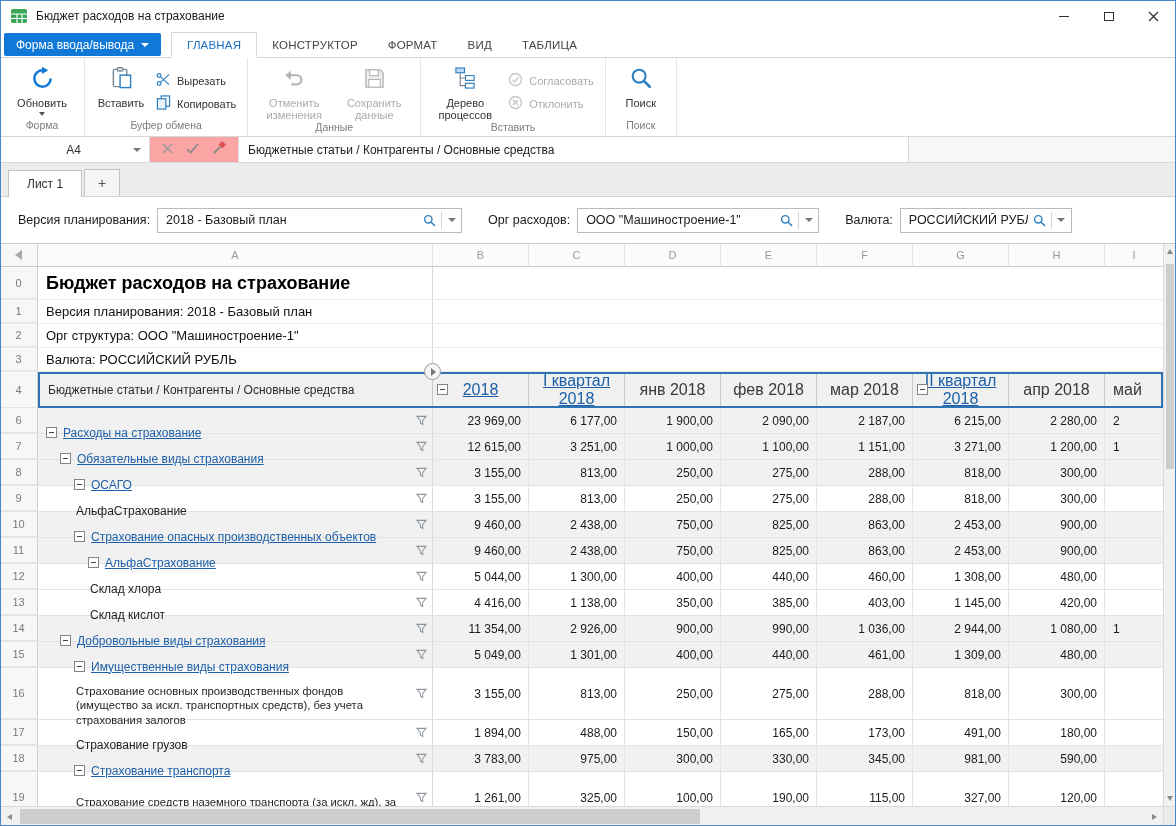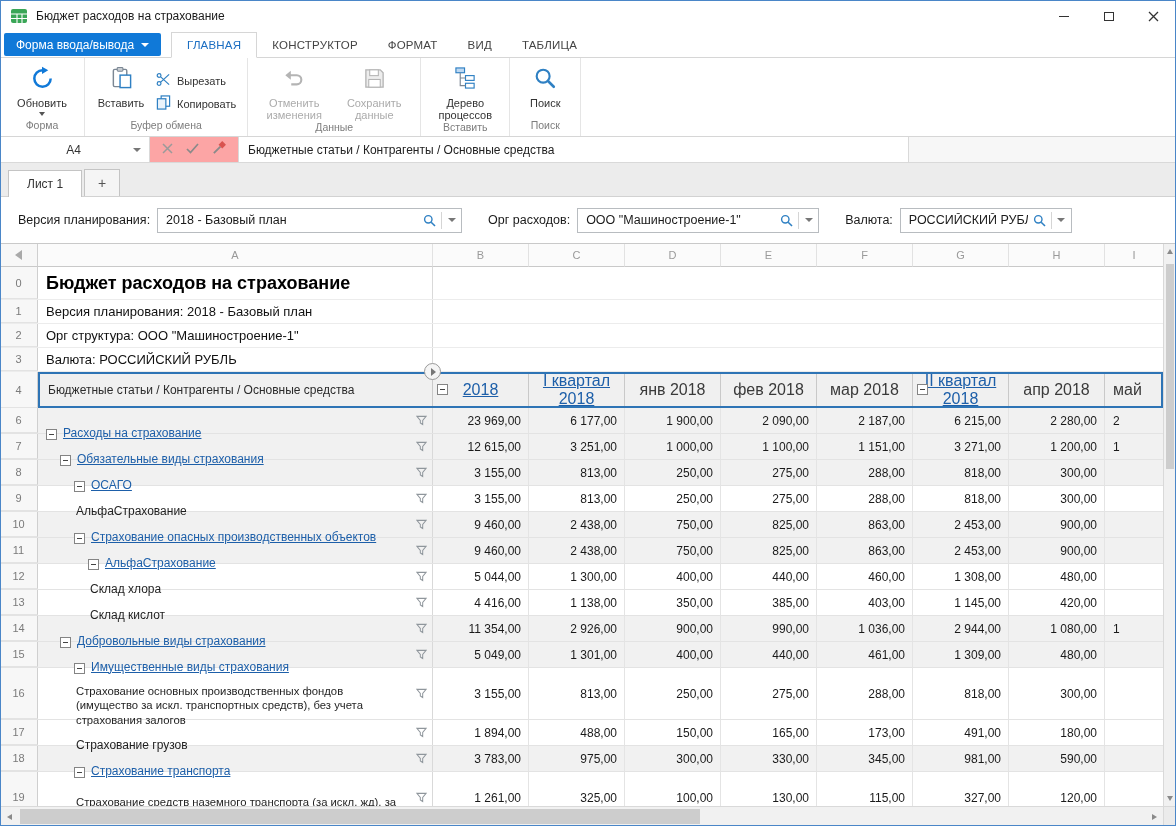--- a/index.html
+++ b/index.html
@@ -87,21 +87,21 @@
   .halabel { font-size:12px; color:#2b2b2b; }
   .hcol { flex:none; position:relative; display:flex; align-items:center; justify-content:center; text-align:center; font-size:16px; border-right:1px solid #c9c9c9; padding:2px 3px; }
   .hcol.lastcol { border-right:none; justify-content:flex-start; padding-left:8px; }
   .hcol .hk { position:absolute; left:4px; top:50%; margin-top:-6px; }
   .mon { color:#3a3a3a; }
 
   .drow { display:flex; height:26px; background:#fff; border-bottom:1px solid #e3e3e3; }
   .drow.grp { background:#f1f1f1; }
   .drow.tall { height:52px; }
   .da { position:relative; padding-right:24px; }
-  .alabel { display:flex; align-items:flex-end;margin-top:24px; }
+  .alabel { display:flex; align-items:center;margin-top:24px; }
   .alabel .clps { margin-right:6px; }
   .funnel { position:absolute; right:5px; top:50%; margin-top:-6px; line-height:0; }
   .lnk { color:#1d5fa9; text-decoration:underline; cursor:pointer; }
   .rl { font-size:12px; }
   .leaf { font-size:12px; color:#1f1f1f; }
   .tall .leaf { font-size:11.3px; line-height:1.28; }
   .cv { flex:none; display:flex; align-items:center; justify-content:flex-end; padding-right:7px; font-size:12px; color:#1a1a1a; border-right:1px solid #e4e4e4; }
   .cv.lastcol { border-right:none; justify-content:flex-start; padding-left:8px; }
 
   .clps { width:11px; height:11px; border:1px solid #848484; background:#fff; display:inline-block; position:relative; flex:none; }
@@ -260,20 +260,40 @@
           <span class="bicon">
             <svg width="23" height="24" viewBox="0 0 24 24">
                 <rect x="2" y="1.5" width="9" height="5" fill="#bfd9f2" stroke="#2f80c3" stroke-width="1.2"></rect>
                 <rect x="12" y="9.5" width="9" height="5" fill="#fff" stroke="#2f80c3" stroke-width="1.2"></rect>
                 <rect x="12" y="17.5" width="9" height="5" fill="#fff" stroke="#2f80c3" stroke-width="1.2"></rect>
                 <path d="M6.5 6.5 V12 H12 M6.5 12 V20 H12" fill="none" stroke="#7b8794" stroke-width="1.2"></path>
               </svg>
           </span>
           <span class="blabel">Дерево процессов</span>
         </div>
+        <div class="scol">
+          <div class="smallbtn dis">
+            <span>
+              <svg width="15" height="15" viewBox="0 0 16 16">
+                  <circle cx="8" cy="8" r="6.4" fill="none" stroke="#c4c4c4" stroke-width="1.4"></circle>
+                  <path d="M5 8.2 L7.1 10.6 L11 5.4" fill="none" stroke="#c4c4c4" stroke-width="1.5"></path>
+                </svg>
+            </span>
+            <span>Согласовать</span>
+          </div>
+          <div class="smallbtn dis">
+            <span>
+              <svg width="15" height="15" viewBox="0 0 16 16">
+                  <circle cx="8" cy="8" r="6.4" fill="none" stroke="#c4c4c4" stroke-width="1.4"></circle>
+                  <path d="M5.3 5.3 L10.7 10.7 M10.7 5.3 L5.3 10.7" stroke="#c4c4c4" stroke-width="1.5"></path>
+                </svg>
+            </span>
+            <span>Отклонить</span>
+          </div>
+        </div>
       </div>
       <div class="rlabel">Вставить</div>
     </div>
 
     <div class="rgroup">
       <div class="rbody">
         <div class="bigbtn" style="width:58px">
           <span class="bicon">
             <svg width="24" height="24" viewBox="0 0 26 26">
                 <circle cx="11" cy="11" r="7" fill="none" stroke="#2f80c3" stroke-width="2.3"></circle>
@@ -711,21 +731,21 @@
               <div class="alabel" style="padding-left: 38px;">
                 <span class="leaf">Страхование средств наземного транспорта (за искл. жд), за искл. административного транспорта</span>
               </div>
               <span class="funnel"><svg width="11" height="11" viewBox="0 0 12 12">
                   <path d="M1 1.5 H11 L7.3 5.8 V10.4 L4.7 8.6 V5.8 Z" fill="none" stroke="#8f969c" stroke-width="1.1"></path>
                 </svg></span>
             </div>
             <div class="cv" style="width: 96px;">1 261,00</div>
             <div class="cv" style="width: 96px;">325,00</div>
             <div class="cv" style="width: 96px;">100,00</div>
-            <div class="cv" style="width: 96px;">130,00</div>
+            <div class="cv" style="width: 96px;">190,00</div>
             <div class="cv" style="width: 96px;">115,00</div>
             <div class="cv" style="width: 96px;">327,00</div>
             <div class="cv" style="width: 96px;">120,00</div>
             <div class="cv lastcol" style="width: 58px;"></div>
           </div>
         </div>
       <div class="expand-handle">
           <span class="tri-right-s"></span>
         </div>
     </div>

